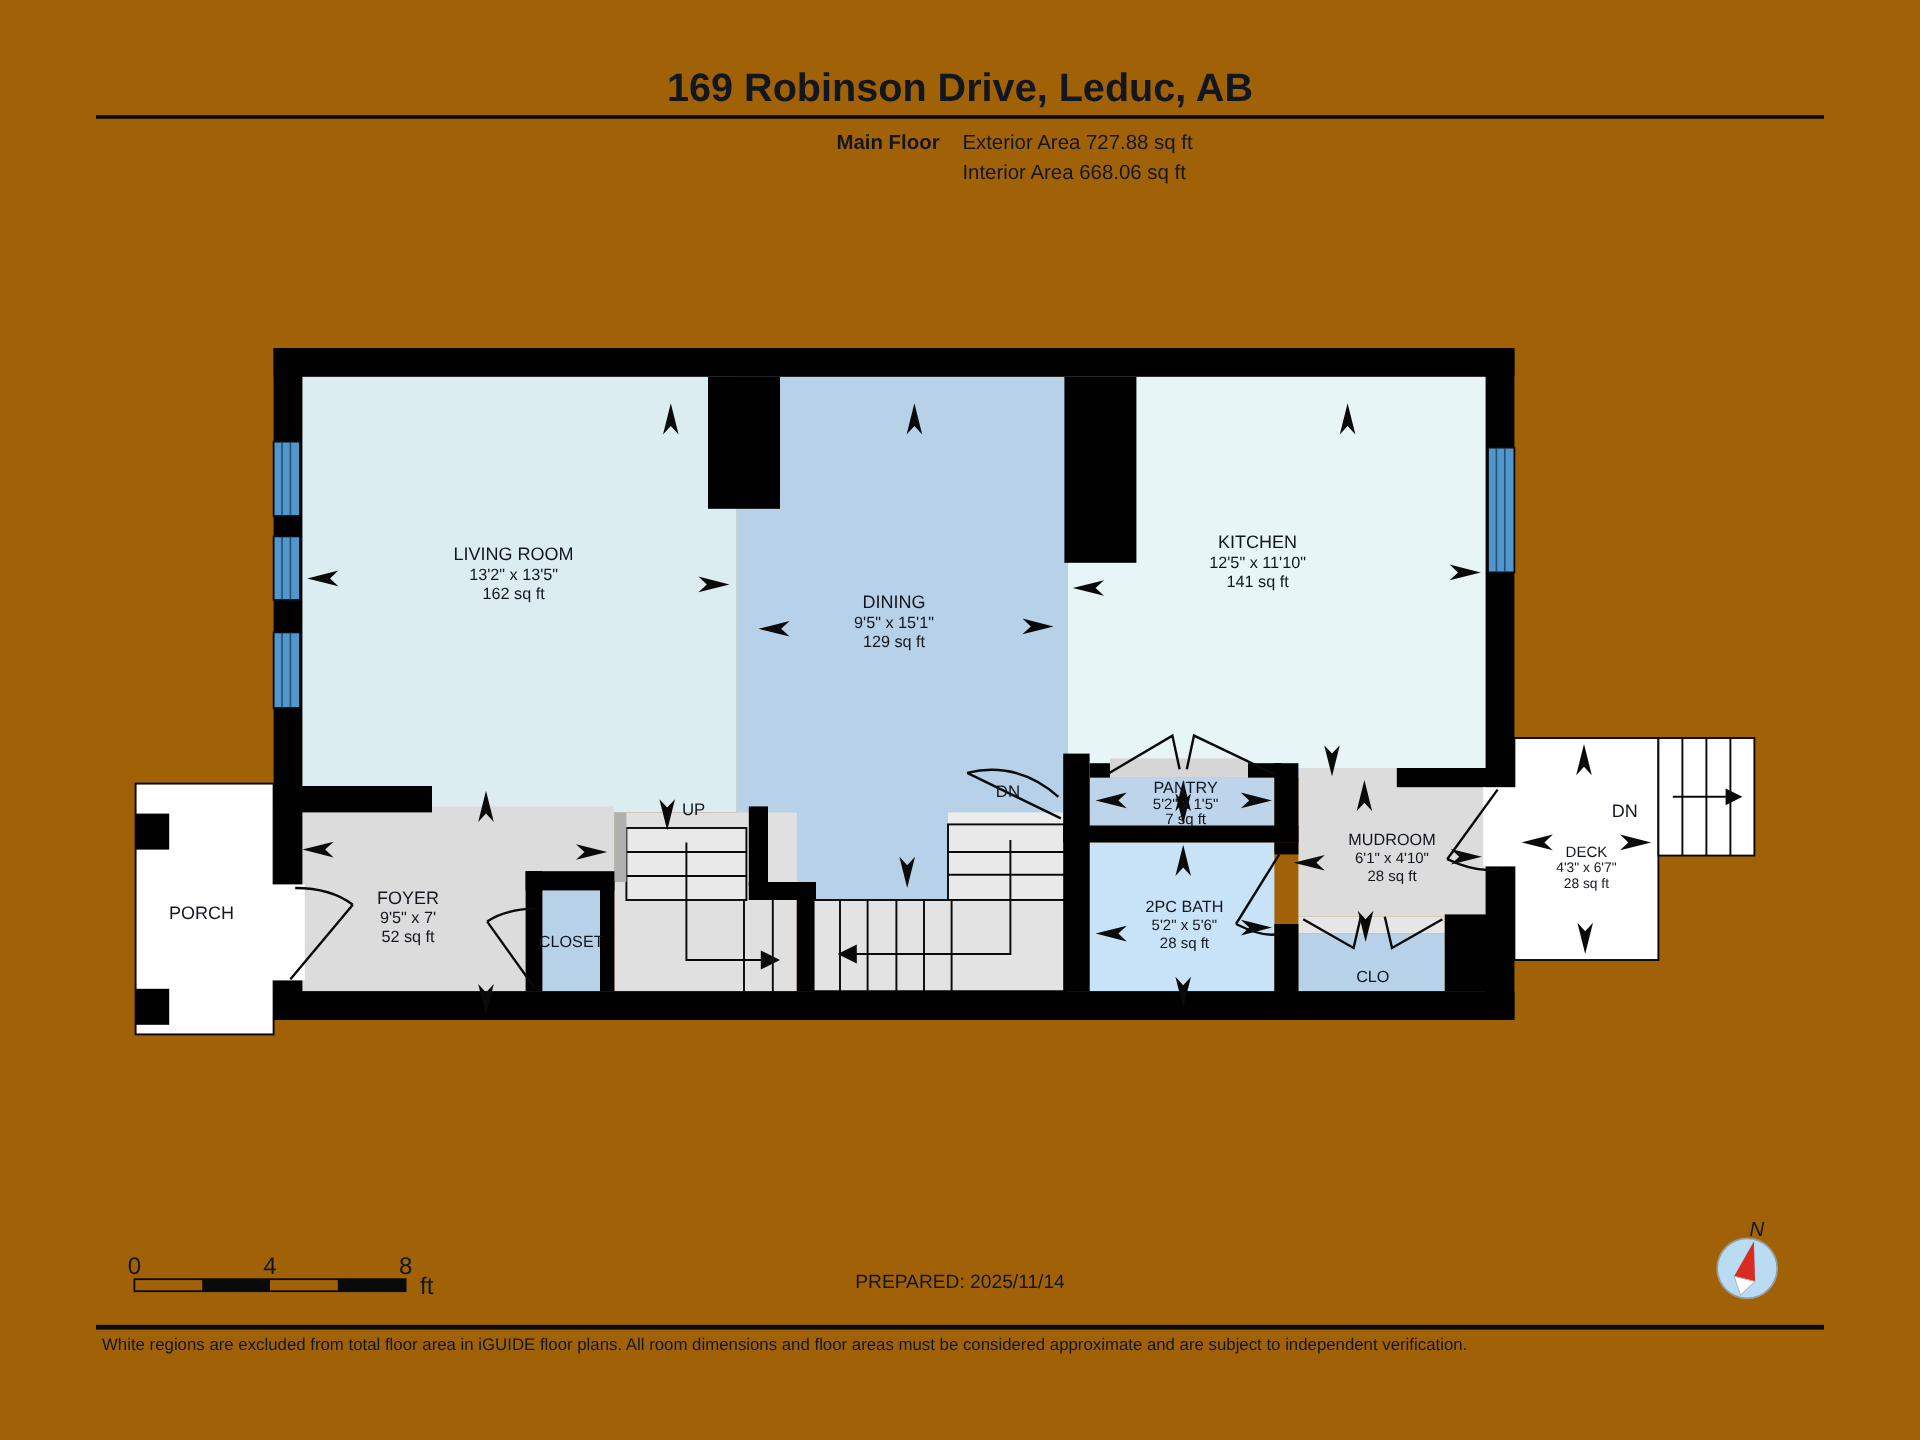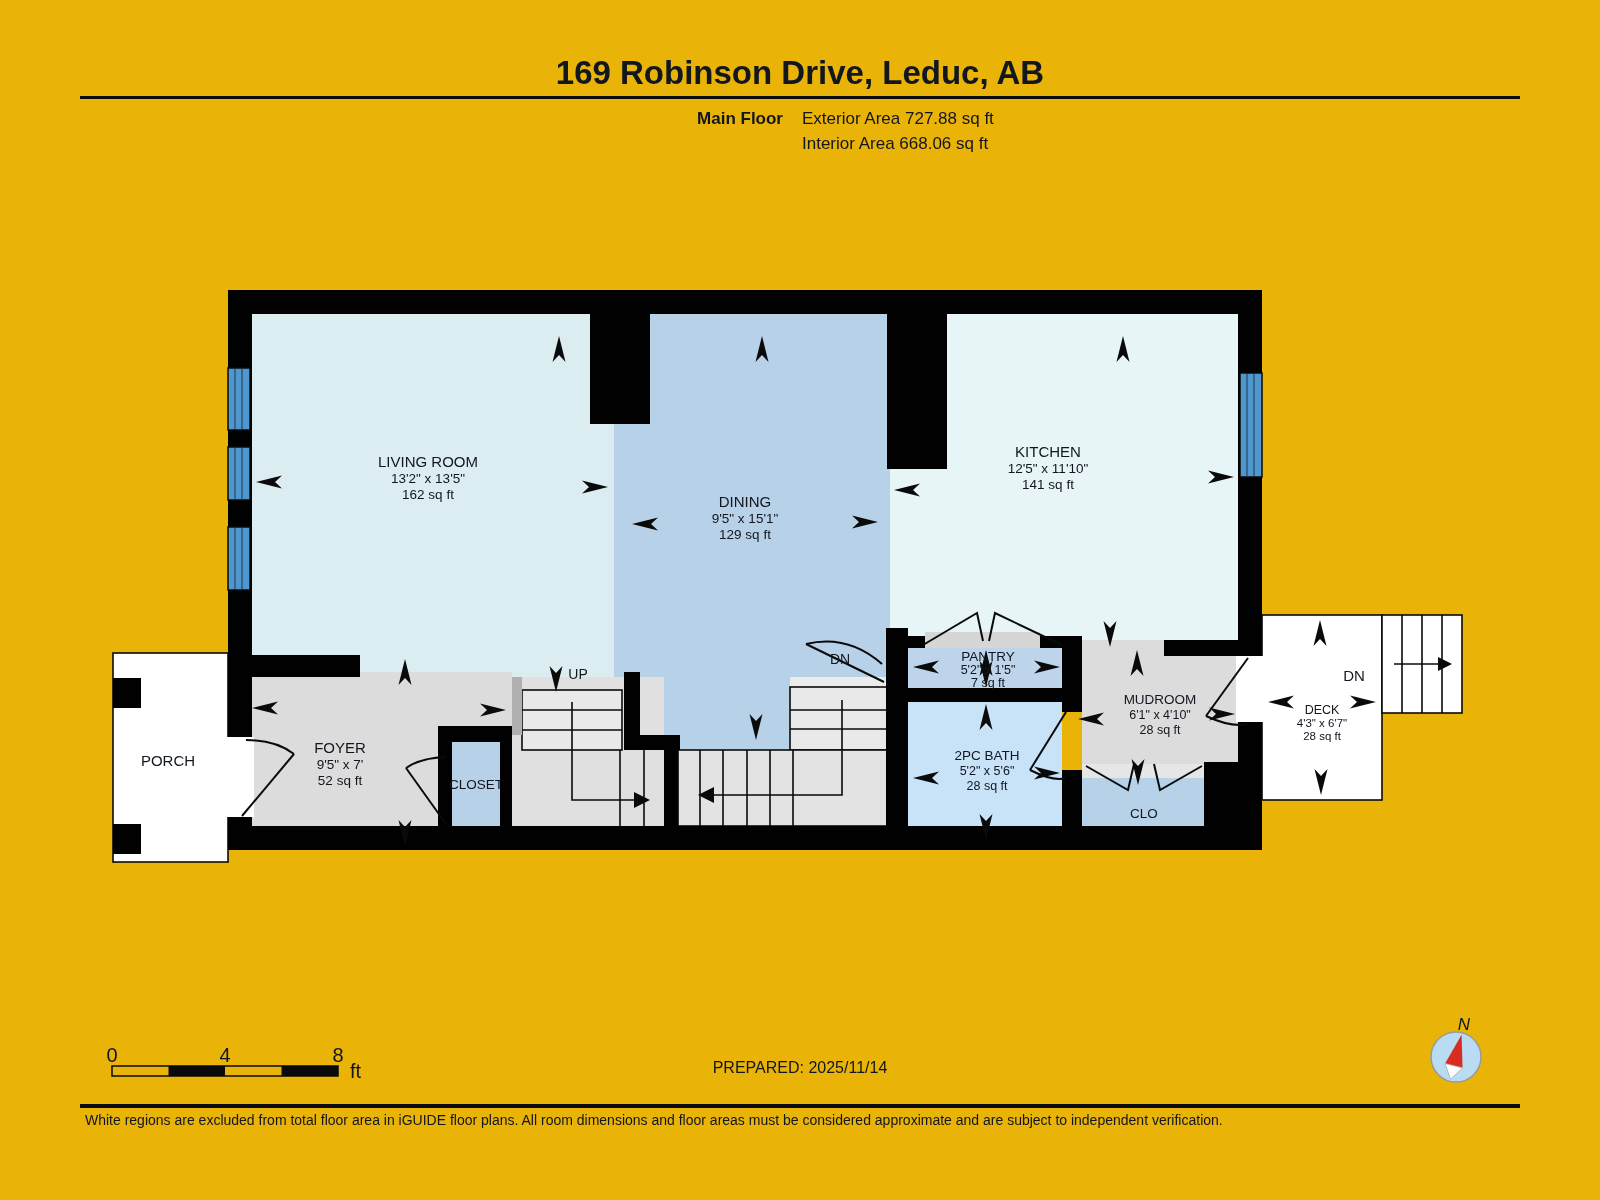--- a/index.html
+++ b/index.html
@@ -1,16 +1,16 @@
 <!DOCTYPE html>
 <html><head>
 <meta charset="utf-8">
 <style>
   html,body{margin:0;padding:0;background:#ffffff;}
-  .page{position:relative;width:1600px;height:1200px;background:#eab308;overflow:hidden;}
+  .page{position:relative;width:1600px;height:1200px;background:#a16207;overflow:hidden;}
   svg{display:block;}
   text{font-family:"Liberation Sans","DejaVu Sans",sans-serif;fill:#12161f;}
   .t-title{font-size:33px;font-weight:bold;}
   .t-sub{font-size:17px;}
   .t-sub-b{font-size:17px;font-weight:bold;}
   .t-room{font-size:15px;}
   .t-room-s{font-size:13.5px;}
   .t-dim{font-size:13.5px;}
   .t-dim-s{font-size:12.5px;}
   .t-deck{font-size:12.5px;}

